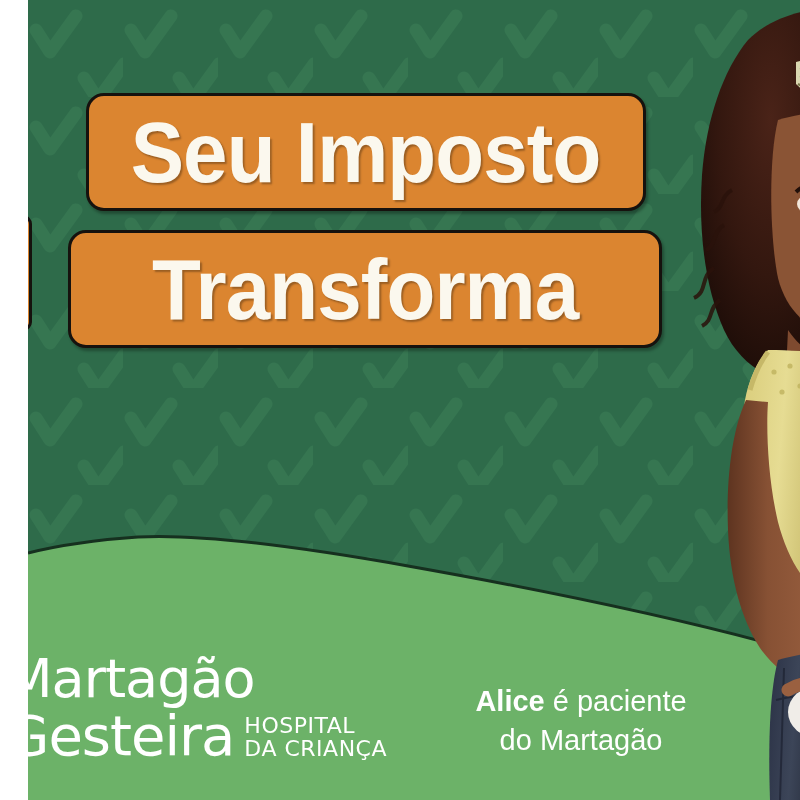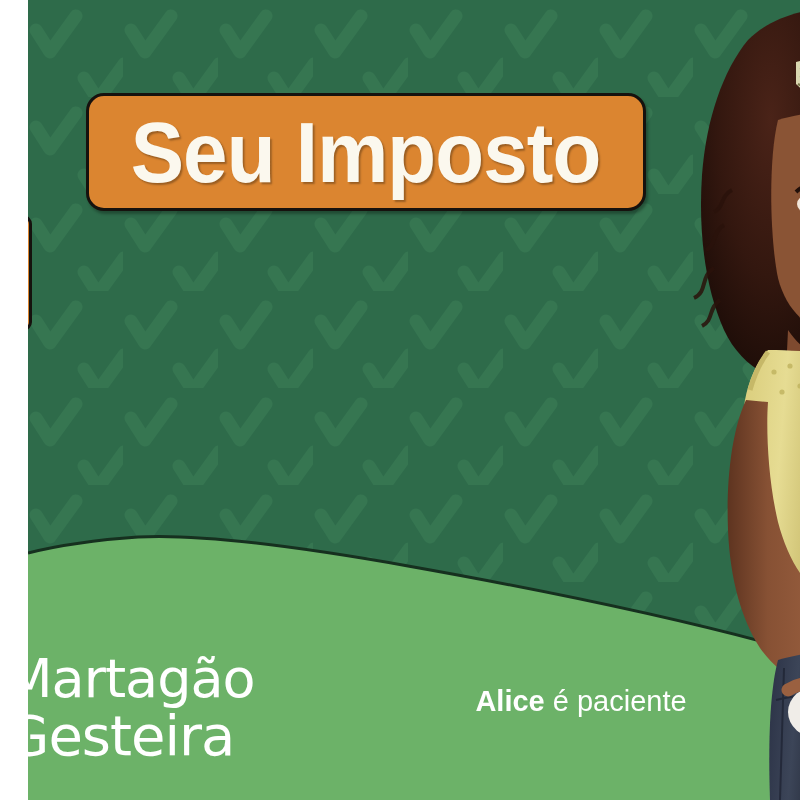--- a/index.html
+++ b/index.html
@@ -269,25 +269,33 @@
         <path d="M160,690 C172,682 188,682 196,688" stroke="#9A6040" stroke-width="13" fill="none" stroke-linecap="round"></path>
       </g>
     </svg>
   </div>
 
   <div class="edge-sliver"></div>
 
   <div class="banner" id="banner-1">
     <span>Seu Imposto</span>
   </div>
+  <div class="banner" id="banner-2">
+    <span>Transforma</span>
+  </div>
 
   <div class="logo">
     <div class="logo-line1">Martagão</div>
     <div class="logo-row2">
       <div class="logo-line2">Gesteira</div>
+      <div class="logo-sub">
+        <div>HOSPITAL</div>
+        <div>DA CRIANÇA</div>
+      </div>
     </div>
   </div>
 
   <div class="caption">
     <b>Alice</b><span> é paciente</span>
+    <span class="l2">do Martagão</span>
   </div>
 
 </div>
 
 </body></html>

